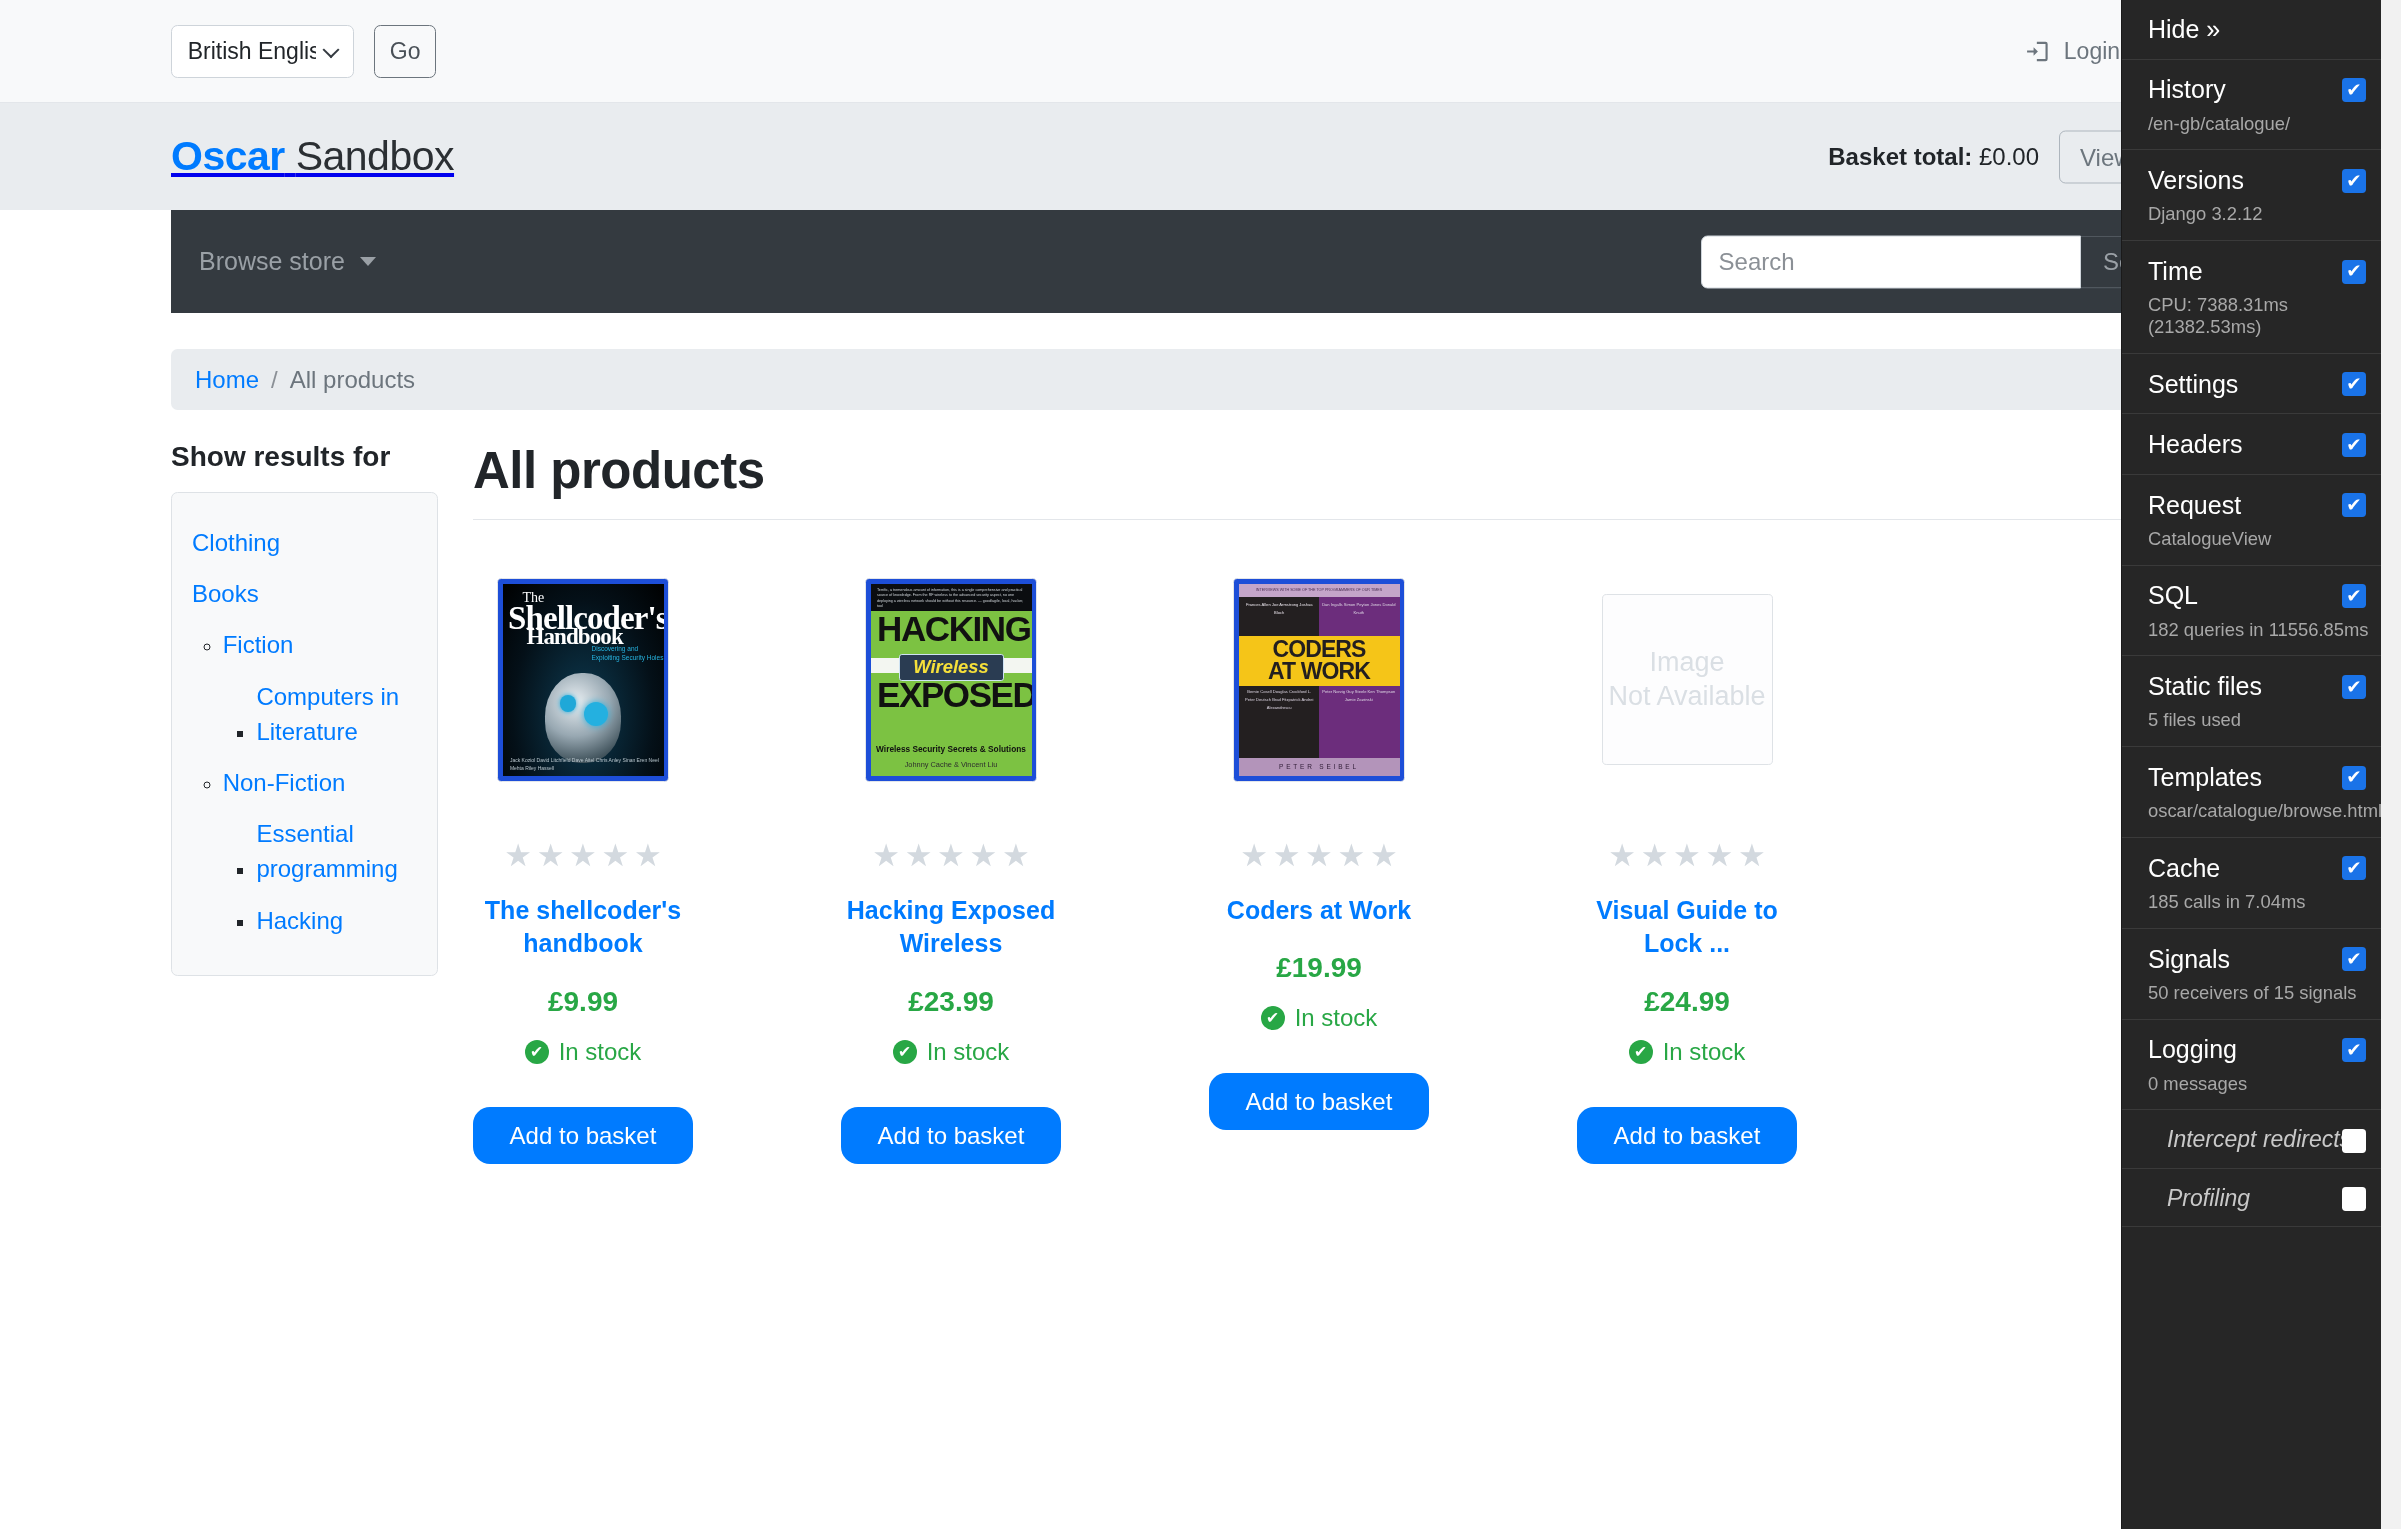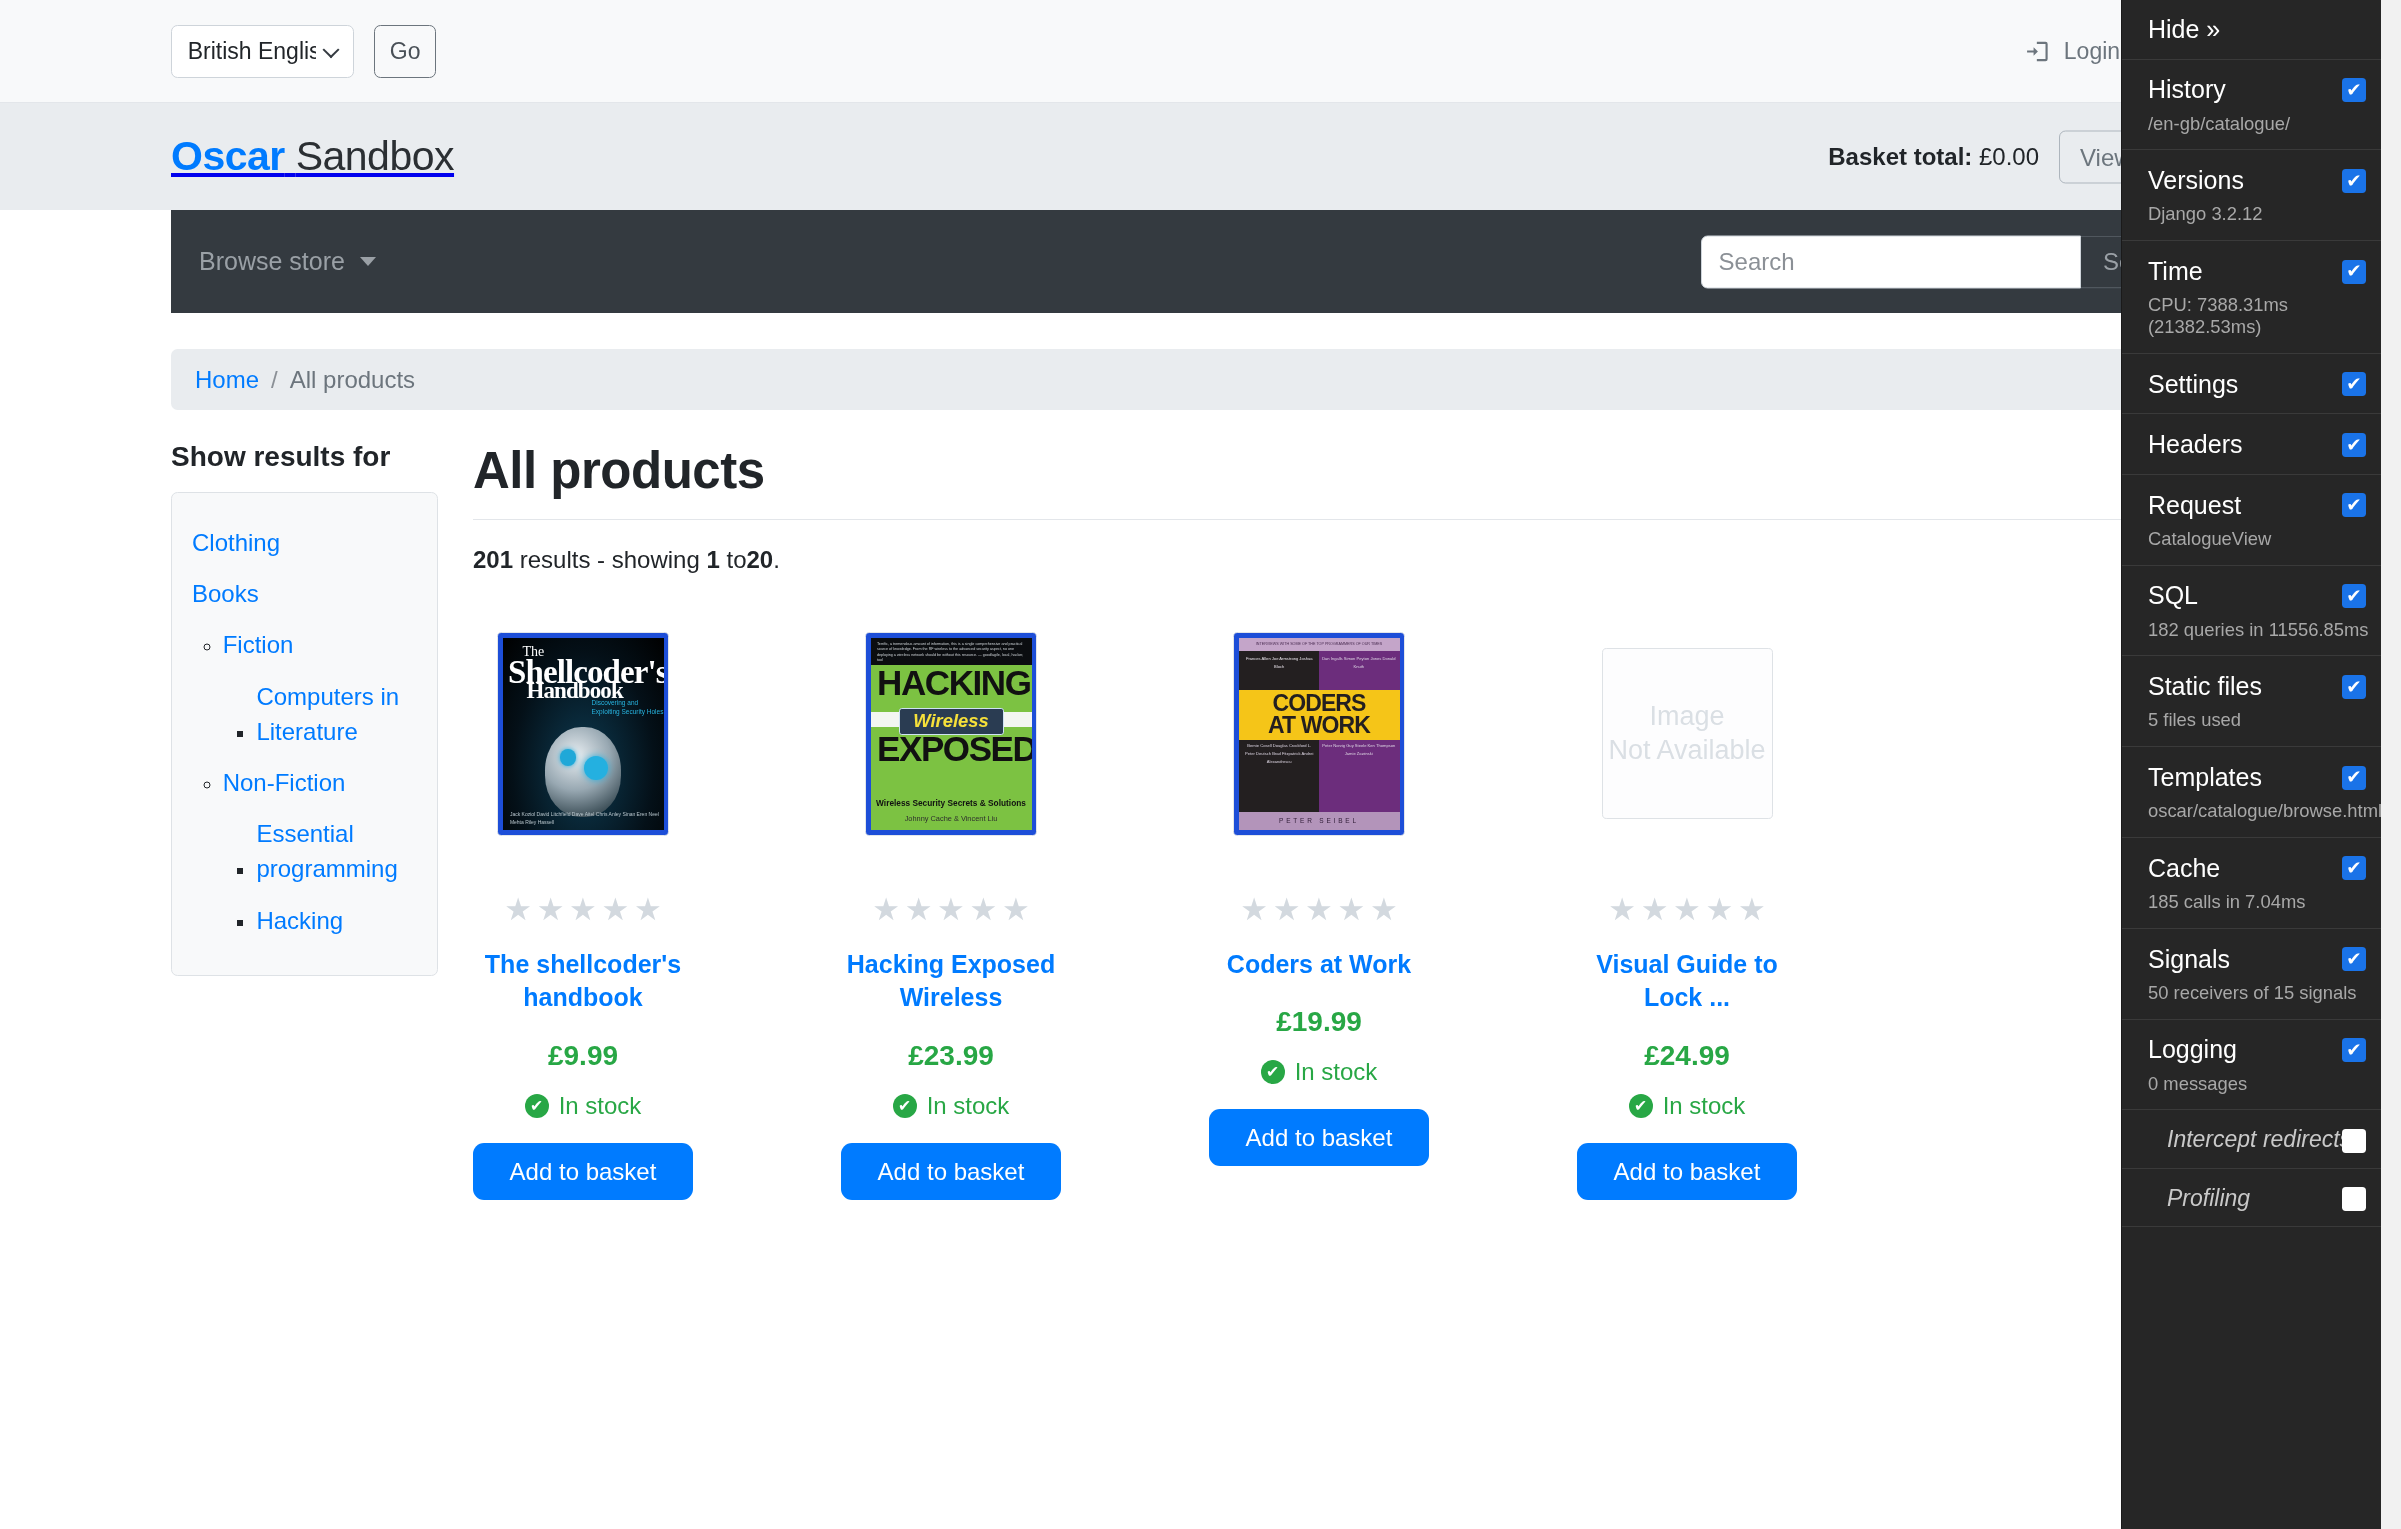--- a/index.html
+++ b/index.html
@@ -351,27 +351,27 @@
     border-radius: 50%;
     background: #28a745;
     color: #fff;
     font-size: 15.7px;
     display: inline-flex;
     align-items: center;
     justify-content: center;
     line-height: 1;
   }
   .add-btn {
-    margin-top: 23px;
+    margin-top: 41px;
     width: 100%;
     height: 57px;
     background: #007bff;
     color: #fff;
     border: none;
-    border-radius: 11px;
+    border-radius: 17px;
     font-size: 24px;
     font-family: "Liberation Sans", sans-serif;
     cursor: pointer;
   }
 
   
   .cover { width: 161px; height: 192px; position: relative; overflow: hidden; display: block; }
   
   .cover-shell { background: radial-gradient(ellipse at 50% 68%, #0d3b52 0%, #041018 62%, #000 100%); }
   .cover-shell .t1 { position: absolute; top: 6.5px; left: 20px; color: #fff; font-family: "Liberation Serif", serif; font-size: 14px; }
@@ -581,26 +581,20 @@
                 </ul>
               </li>
             </ul>
           </li>
         </ul>
       </div>
     </div>
 
     <div id="main">
       <h1 class="page-title">All products</h1>
-      <p class="results-line">
-        <b>201</b>
-        <span>results - showing</span>
-        <b>1</b>
-        <span>to</span><b>20</b><span>.</span>
-      </p>
 
       <div class="product-grid">
 
         <div class="product-card">
           <div class="thumb-wrap">
             <span class="thumb">
               <span class="cover cover-shell">
                 <span class="t1">The</span>
                 <span class="t2">Shellcoder's</span>
                 <span class="t3">Handbook</span>

